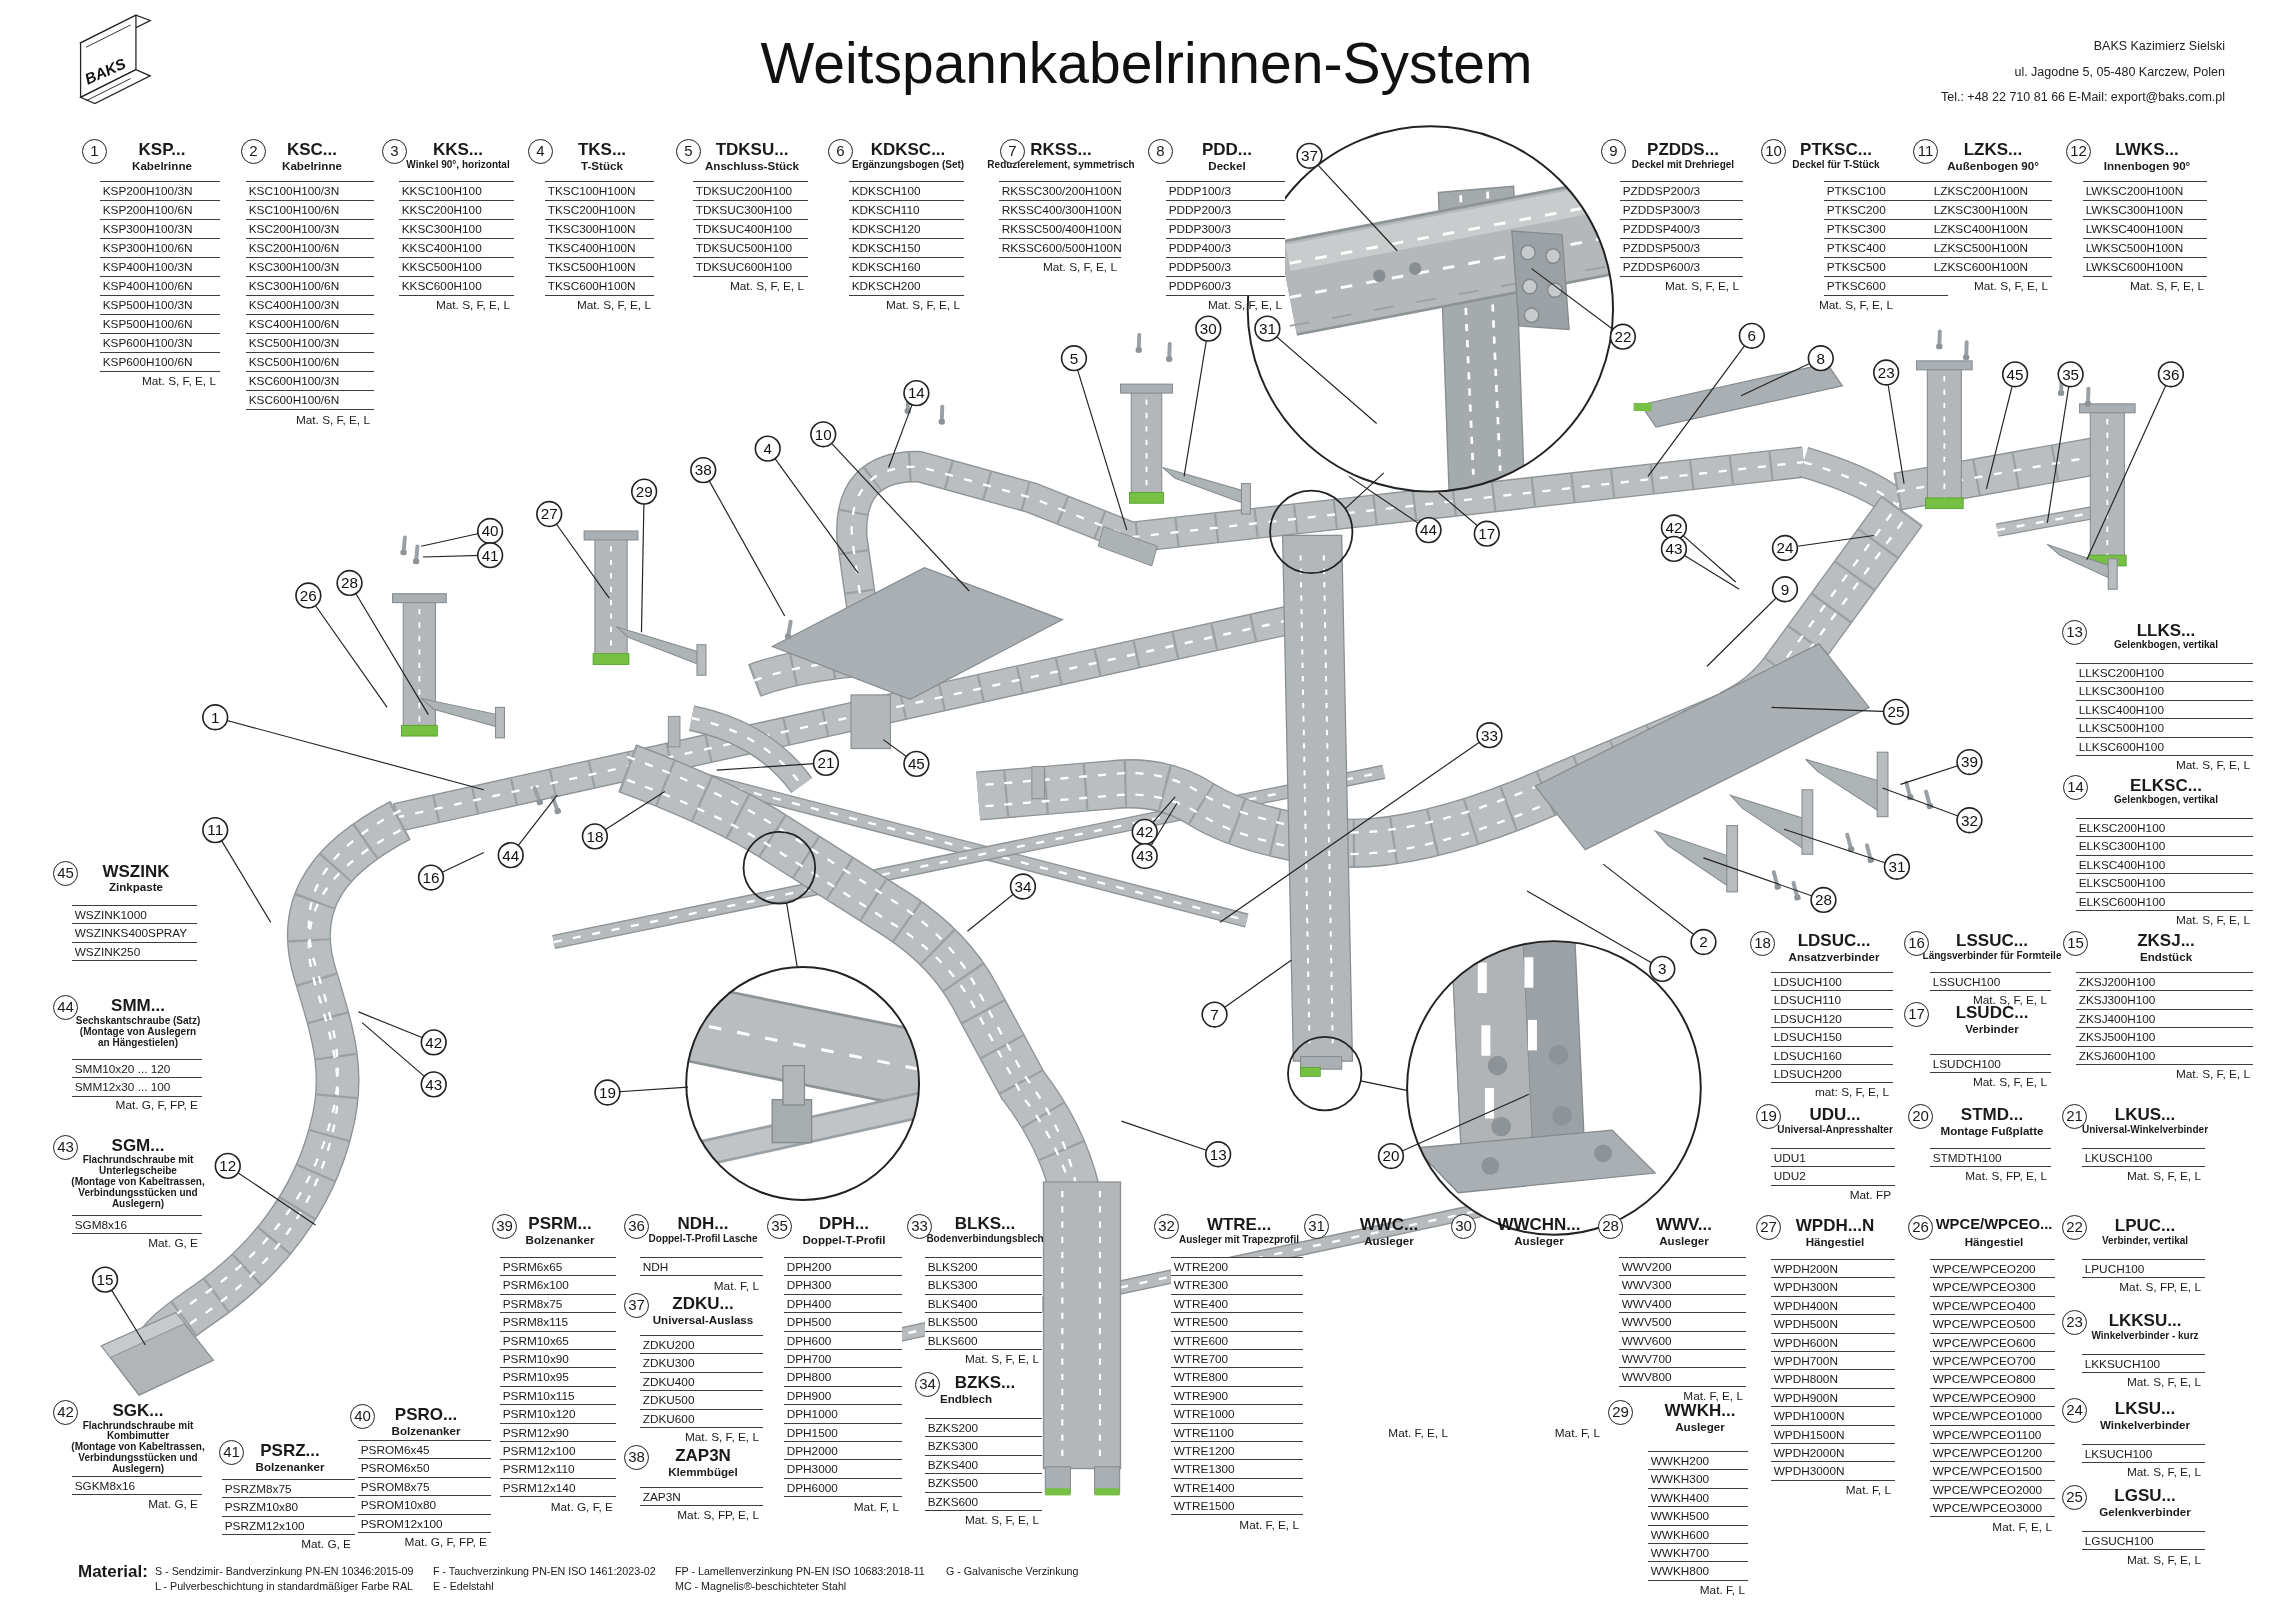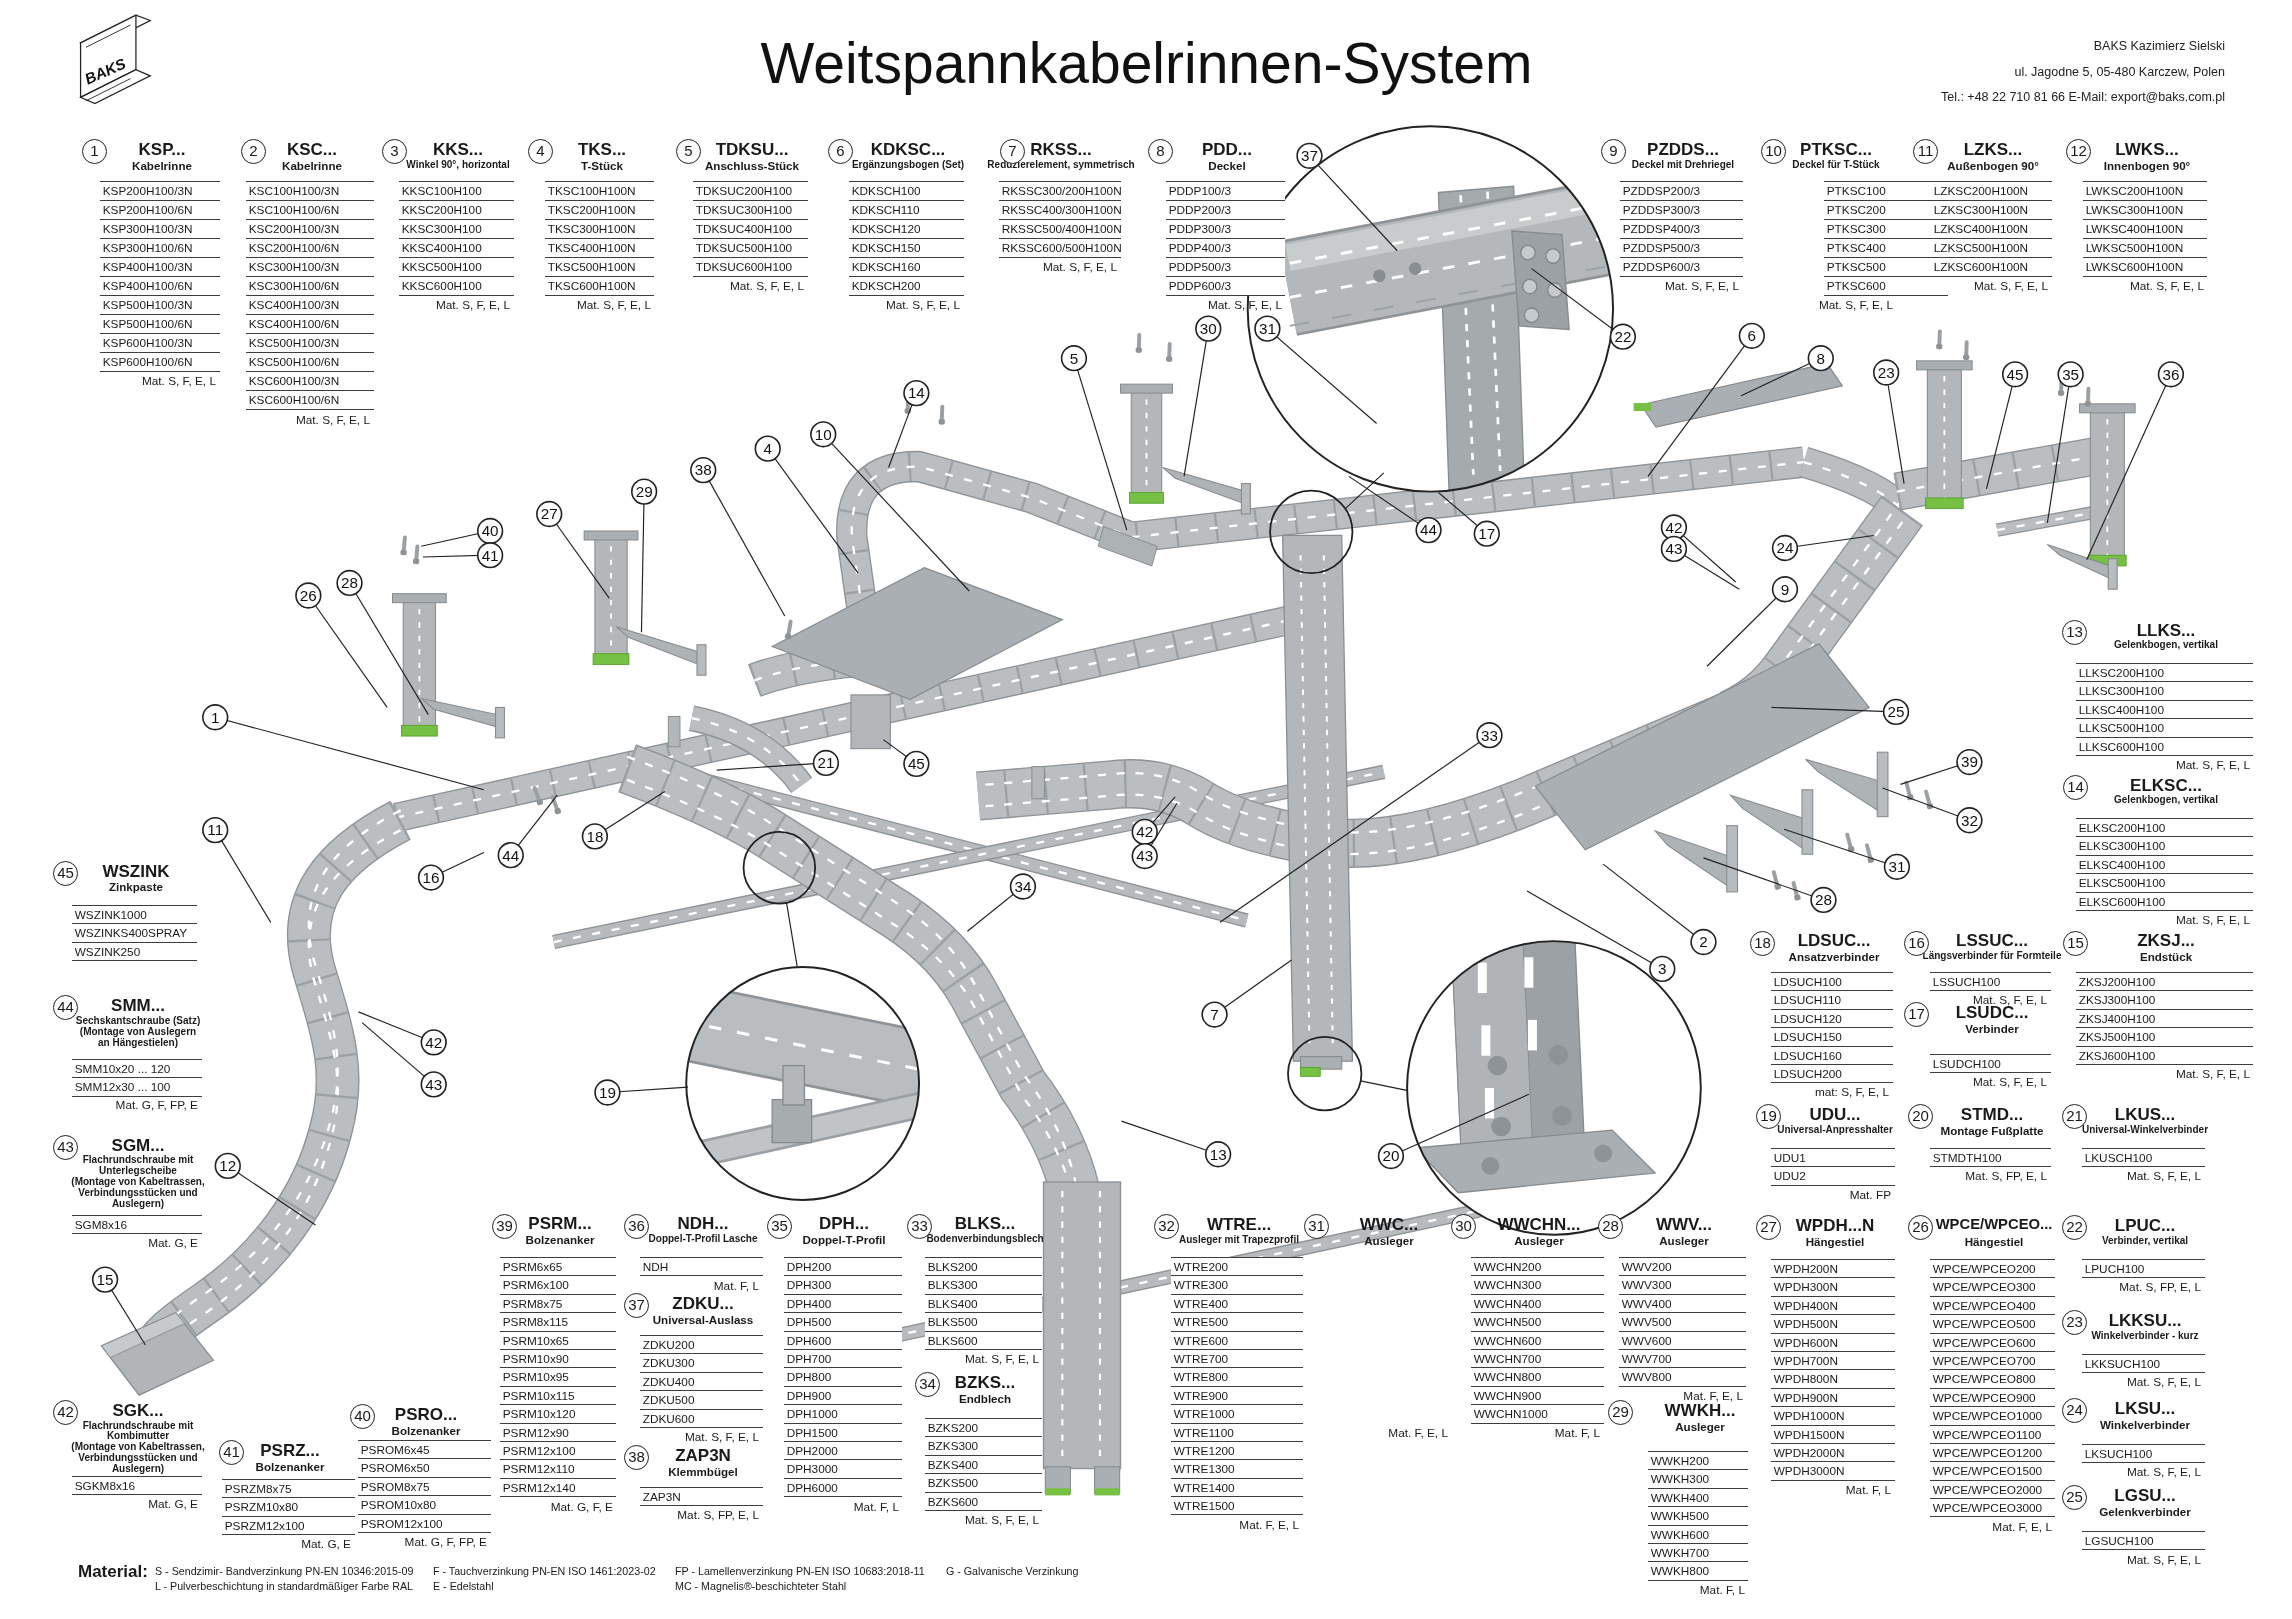--- a/index.html
+++ b/index.html
@@ -873,31 +873,20 @@
 <div class="tf" style="left:1171px;top:1518px;width:128px">Mat. F, E, L</div>
 
 <div class="num" style="left:1304px;top:1214px">31</div>
 <div class="th" style="left:1210px;top:1215px">WWC...</div>
 <div class="ts" style="left:1210px;top:1234px">Ausleger</div>
 <div class="tf" style="left:1324px;top:1426px;width:124px">Mat. F, E, L</div>
 
 <div class="num" style="left:1451px;top:1214px">30</div>
 <div class="th" style="left:1360px;top:1215px">WWCHN...</div>
 <div class="ts" style="left:1360px;top:1234px">Ausleger</div>
-<div class="trs" style="left:1471px;top:1257px;width:133px">
-      <div class="tr" style="height:18.4px;line-height:18.4px">WWCHN200</div>
-      <div class="tr" style="height:18.4px;line-height:18.4px">WWCHN300</div>
-      <div class="tr" style="height:18.4px;line-height:18.4px">WWCHN400</div>
-      <div class="tr" style="height:18.4px;line-height:18.4px">WWCHN500</div>
-      <div class="tr" style="height:18.4px;line-height:18.4px">WWCHN600</div>
-      <div class="tr" style="height:18.4px;line-height:18.4px">WWCHN700</div>
-      <div class="tr" style="height:18.4px;line-height:18.4px">WWCHN800</div>
-      <div class="tr" style="height:18.4px;line-height:18.4px">WWCHN900</div>
-      <div class="tr" style="height:18.4px;line-height:18.4px">WWCHN1000</div>
-    </div>
 <div class="tf" style="left:1471px;top:1426px;width:129px">Mat. F, L</div>
 
 <div class="num" style="left:1598px;top:1214px">28</div>
 <div class="th" style="left:1505px;top:1215px">WWV...</div>
 <div class="ts" style="left:1505px;top:1234px">Ausleger</div>
 <div class="trs" style="left:1619px;top:1257px;width:127px">
       <div class="tr" style="height:18.4px;line-height:18.4px">WWV200</div>
       <div class="tr" style="height:18.4px;line-height:18.4px">WWV300</div>
       <div class="tr" style="height:18.4px;line-height:18.4px">WWV400</div>
       <div class="tr" style="height:18.4px;line-height:18.4px">WWV500</div>
@@ -996,21 +985,21 @@
       <div class="tr" style="height:18.4px;line-height:18.4px">BLKS200</div>
       <div class="tr" style="height:18.4px;line-height:18.4px">BLKS300</div>
       <div class="tr" style="height:18.4px;line-height:18.4px">BLKS400</div>
       <div class="tr" style="height:18.4px;line-height:18.4px">BLKS500</div>
       <div class="tr" style="height:18.4px;line-height:18.4px">BLKS600</div>
     </div>
 <div class="tf" style="left:925px;top:1352px;width:114px">Mat. S, F, E, L</div>
 
 <div class="num" style="left:915px;top:1372px">34</div>
 <div class="th" style="left:806px;top:1373px">BZKS...</div>
-<div class="ts" style="left:806px;top:1392px">Endblech</div>
+<div class="ts" style="left:787px;top:1392px">Endblech</div>
 <div class="trs" style="left:925px;top:1418px;width:117px">
       <div class="tr" style="height:18.4px;line-height:18.4px">BZKS200</div>
       <div class="tr" style="height:18.4px;line-height:18.4px">BZKS300</div>
       <div class="tr" style="height:18.4px;line-height:18.4px">BZKS400</div>
       <div class="tr" style="height:18.4px;line-height:18.4px">BZKS500</div>
       <div class="tr" style="height:18.4px;line-height:18.4px">BZKS600</div>
     </div>
 <div class="tf" style="left:925px;top:1513px;width:114px">Mat. S, F, E, L</div>
 
 <div class="num" style="left:53px;top:861px">45</div>

